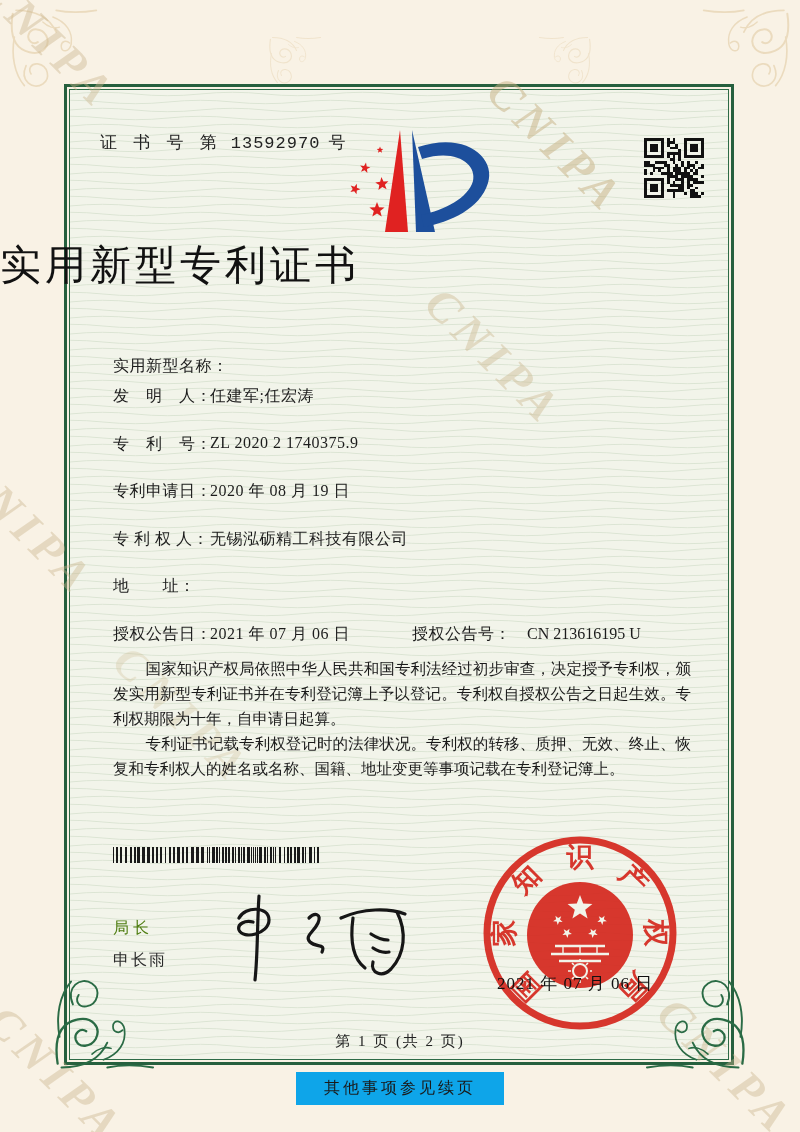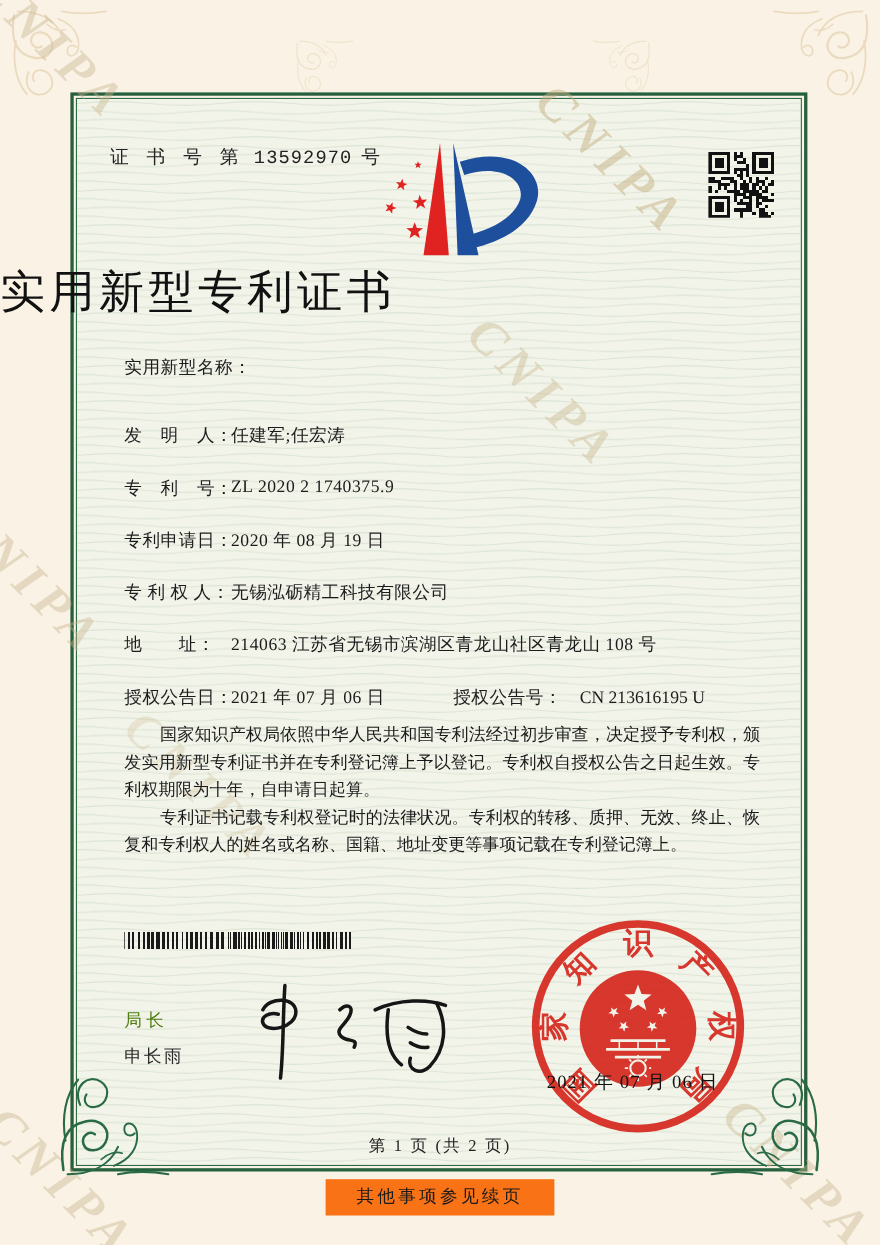--- a/index.html
+++ b/index.html
@@ -37,21 +37,21 @@
   #paras p{margin:0;text-indent:2.1em;}
   #barcode{left:113px;top:847px;}
   #bureau-title{left:113px;top:918px;font-family:"Liberation Sans","DejaVu Sans",sans-serif;
                 font-size:16px;letter-spacing:4px;color:#4d7c0f;}
   #bureau-name{left:113px;top:950px;font-family:"Liberation Sans","DejaVu Sans",sans-serif;
                font-size:16px;letter-spacing:2px;color:#2a2a2a;}
   #sig{left:225px;top:888px;z-index:5;}
   #seal{left:475px;top:828px;z-index:5;}
   #seal-date{left:497px;top:972px;width:180px;font-size:17px;letter-spacing:1px;color:#111;z-index:6;white-space:nowrap;}
   #page-ind{left:0;right:0;top:1032px;text-align:center;font-size:15px;letter-spacing:2px;color:#222;}
-  #cont-note{left:50%;transform:translateX(-50%);top:1072px;background:#f97316;
+  #cont-note{left:50%;transform:translateX(-50%);top:1072px;background:#0ea5e9;
              padding:6px 28px;font-size:16px;letter-spacing:3px;color:#1a1a1a;z-index:4;}
   svg{display:block;}
 </style>
 </head>
 <body>
 
 <div id="page">
 
   <svg width="0" height="0" style="position:absolute">
     <symbol id="orn" viewBox="0 0 110 110">
@@ -358,42 +358,41 @@
       <rect x="17.14" y="57.14" width="2.86" height="2.86" fill="#111"></rect>
       <rect x="28.57" y="57.14" width="2.86" height="2.86" fill="#111"></rect>
       <rect x="45.71" y="57.14" width="2.86" height="2.86" fill="#111"></rect>
       <rect x="48.57" y="57.14" width="2.86" height="2.86" fill="#111"></rect>
       <rect x="51.43" y="57.14" width="2.86" height="2.86" fill="#111"></rect>
       <rect x="54.29" y="57.14" width="2.86" height="2.86" fill="#111"></rect>
     </svg>
 
   <div class="abs" id="title">实用新型专利证书</div>
 
-  <div class="abs frow" style="top:324px">
+  <div class="abs frow" style="top:356px">
     <span class="flabel">实用新型名称：</span>
   </div>
   <div class="abs frow" style="top:386px">
     <span class="flabel">发　明　人：</span>
     <span class="fvalue">任建军;任宏涛</span>
   </div>
   <div class="abs frow" style="top:434px">
     <span class="flabel">专　利　号：</span>
     <span class="fvalue">ZL 2020 2 1740375.9</span>
   </div>
   <div class="abs frow" style="top:481px">
     <span class="flabel">专利申请日：</span>
     <span class="fvalue">2020 年 08 月 19 日</span>
   </div>
   <div class="abs frow" style="top:529px">
     <span class="flabel">专 利 权 人：</span>
     <span class="fvalue">无锡泓砺精工科技有限公司</span>
   </div>
   <div class="abs frow" style="top:576px">
     <span class="flabel">地　　址：</span>
-    <span class="fvalue">214063 江苏省无锡市滨湖区青龙山社区青龙山 108 号</span>
   </div>
   <div class="abs frow" style="top:624px">
     <span class="flabel">授权公告日：</span>
     <span class="fvalue">2021 年 07 月 06 日</span>
     <span class="pair2">
       <span class="flabel">授权公告号：</span><span class="fvalue2">CN 213616195 U</span>
     </span>
   </div>
 
   <div class="abs" id="paras">

